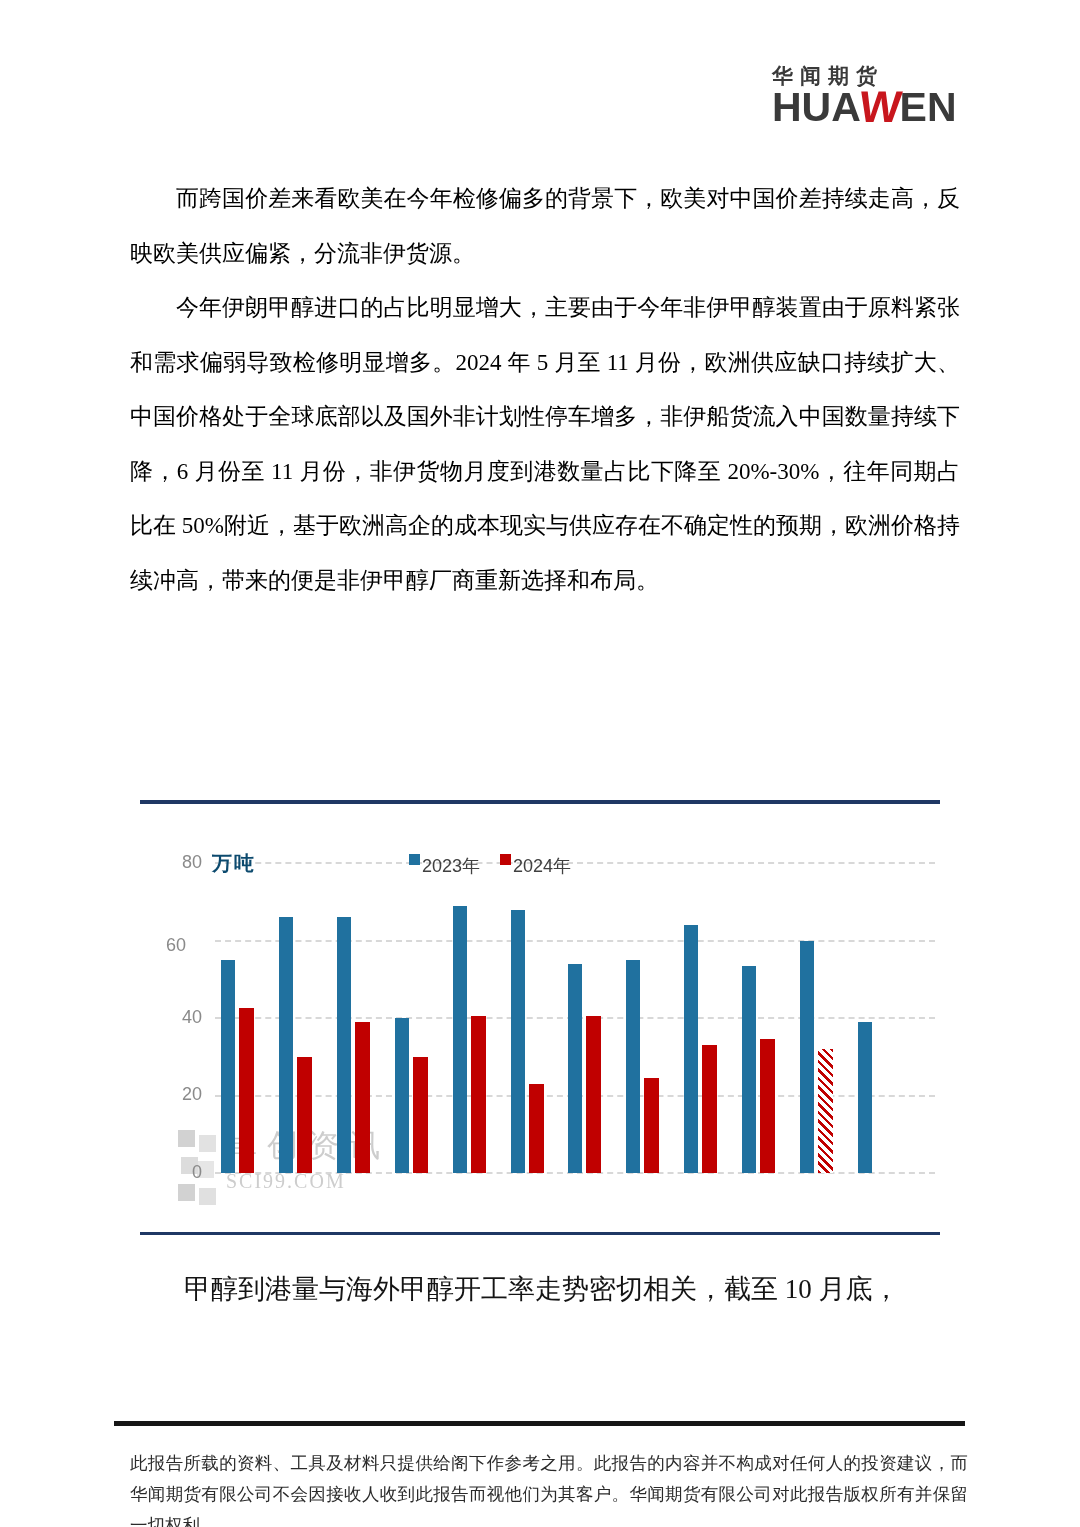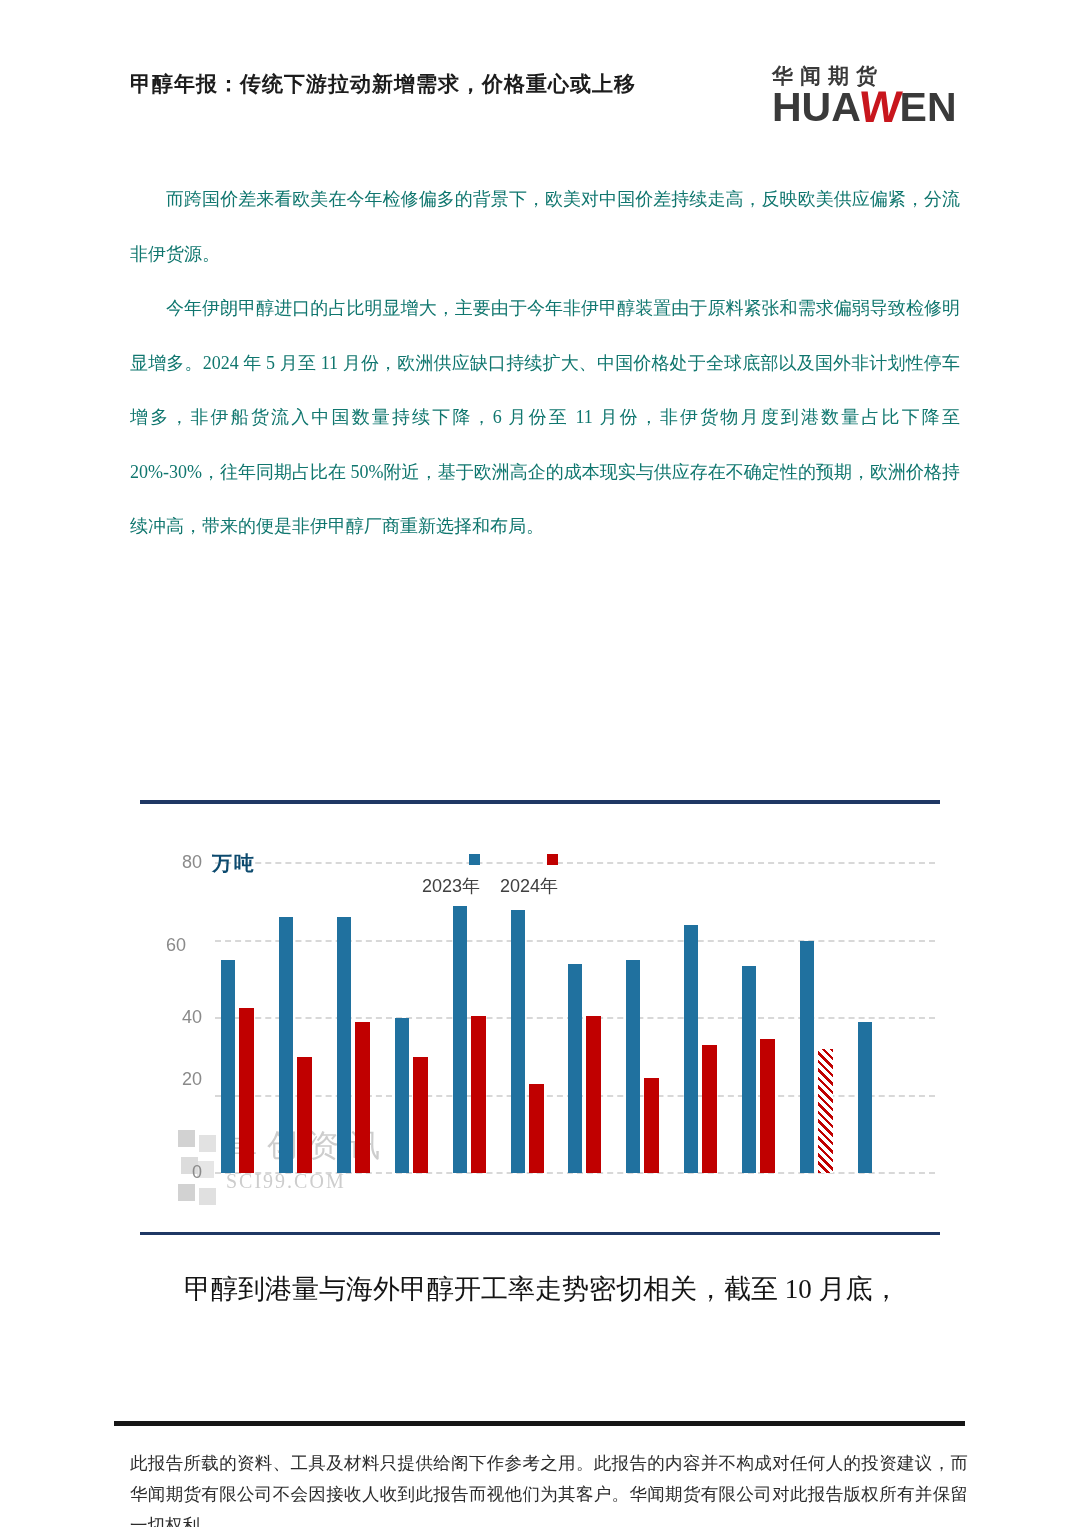--- a/index.html
+++ b/index.html
@@ -10,22 +10,22 @@
   .report-title{position:absolute;left:130px;top:70px;font-family:"Liberation Sans","DejaVu Sans",sans-serif;
         font-weight:bold;font-size:21px;letter-spacing:1px;color:#1c1c1c;}
   .logo{position:absolute;left:772px;top:56px;width:210px;line-height:1;margin-top:9px;}
   .logo-cn{font-family:"Liberation Sans","DejaVu Sans",sans-serif;font-weight:bold;font-size:21px;
         letter-spacing:7px;color:#3a3a3a;}
   .logo-en{font-family:"Liberation Sans","DejaVu Sans",sans-serif;font-weight:800;font-size:41px;
         color:#3a3a3a;letter-spacing:0;margin-top:1px;}
   .logo-w{color:#C8161D;display:inline-block;transform:skewX(-6deg) scale(1.08);font-weight:800;}
 
   
-  .body-text{position:absolute;left:130px;top:172px;width:830px;font-size:18px;line-height:54.5px;
-        text-align:justify;color:#0f766e;}
+  .body-text{position:absolute;left:130px;top:172px;width:830px;font-size:23px;line-height:54.5px;
+        text-align:justify;color:#000000;}
   .body-text p{margin:0;text-indent:2em;}
   .para3{position:absolute;left:130px;top:1262px;width:830px;font-size:27px;line-height:54px;
         text-align:justify;color:#141414;}
   .para3 p{margin:0;text-indent:2em;}
 
   
   .figure-title{position:absolute;left:160px;top:753px;font-size:25px;font-weight:bold;color:#C00000;}
   .divider1{position:absolute;left:140px;top:800px;width:800px;height:4px;background:#1F3864;}
   .divider2{position:absolute;left:140px;top:1232px;width:800px;height:3px;background:#1F3864;}
   .source{position:absolute;left:155px;top:1242px;font-size:19px;color:#1e1e1e;}
@@ -43,21 +43,21 @@
   .bar-group{display:flex;align-items:flex-end;gap:4px;height:100%;width:33px;}
   .bar{width:14px;}
   .bar.s1{width:15px;}
   .bar.hatched{background:repeating-linear-gradient(45deg,#C00000 0 2.5px,#ffffff 2.5px 6px) !important;}
   .months-row{position:absolute;left:65px;top:355px;width:720px;box-sizing:border-box;display:flex;
         justify-content:space-between;padding:0 44px 0 6px;z-index:2;}
   .month{width:33px;text-align:center;font-family:"Liberation Sans","DejaVu Sans",sans-serif;
         font-size:18px;color:#555;white-space:nowrap;}
   .legend{position:absolute;left:0;right:0;top:31px;display:flex;justify-content:center;gap:20px;
         transform:translateX(-55px);z-index:3;}
-  .legend-item{display:flex;align-items:flex-end;gap:9px;flex-direction:column;}
+  .legend-item{display:flex;align-items:flex-start;gap:2px;}
   .legend-swatch{width:11px;height:11px;display:inline-block;}
   .legend-label{font-family:"Liberation Sans","DejaVu Sans",sans-serif;font-size:18px;color:#404040;}
 
   
   .watermark{position:absolute;left:28px;top:303px;height:82px;display:flex;gap:10px;z-index:1;}
   .wm-blocks{position:relative;width:38px;height:82px;}
   .wm-blocks::before{content:"";position:absolute;left:0;top:4px;width:17px;height:17px;background:#d2d2d2;
         box-shadow:21px 5px 0 #e2e2e2, 3px 27px 0 #dcdcdc, 19px 31px 0 #e6e6e6, 0 54px 0 #d2d2d2, 21px 58px 0 #e0e0e0;}
   .wm-text{display:flex;flex-direction:column;justify-content:flex-start;color:#cdcdcd;}
   .wm-cn{font-size:31px;letter-spacing:10px;line-height:40px;}
@@ -66,21 +66,20 @@
   
   .footer-rule{position:absolute;left:114px;top:1421px;width:851px;height:5px;background:#151515;}
   .footer-text{position:absolute;left:130px;top:1448px;width:838px;font-family:"Liberation Sans","DejaVu Sans",sans-serif;
         font-size:17.5px;line-height:31px;color:#2b2b2b;text-align:justify;}
 </style>
 </head>
 <body>
 
 <div class="page">
 
-  <div class="report-title">甲醇年报：传统下游拉动新增需求，价格重心或上移</div>
 
   <div class="logo">
     <div class="logo-cn">华闻期货</div>
     <div class="logo-en"><span>HUA</span><span class="logo-w">W</span><span>EN</span></div>
   </div>
 
   <div class="body-text">
     <p>而跨国价差来看欧美在今年检修偏多的背景下，欧美对中国价差持续走高，反映欧美供应偏紧，分流非伊货源。</p>
     <p>今年伊朗甲醇进口的占比明显增大，主要由于今年非伊甲醇装置由于原料紧张和需求偏弱导致检修明显增多。2024 年 5 月至 11 月份，欧洲供应缺口持续扩大、中国价格处于全球底部以及国外非计划性停车增多，非伊船货流入中国数量持续下降，6 月份至 11 月份，非伊货物月度到港数量占比下降至 20%-30%，往年同期占比在 50%附近，基于欧洲高企的成本现实与供应存在不确定性的预期，欧洲价格持续冲高，带来的便是非伊甲醇厂商重新选择和布局。</p>
   </div>
@@ -94,21 +93,21 @@
           <span class="legend-swatch" style="background: rgb(32, 113, 159);"></span>
           <span class="legend-label">2023年</span>
         </div>
         <div class="legend-item">
           <span class="legend-swatch" style="background: rgb(192, 0, 0);"></span>
           <span class="legend-label">2024年</span>
         </div>
       </div>
     <div id="yticks">
         <div class="ytick" style="top: 339px;">0</div>
-        <div class="ytick" style="top: 246px;">20</div>
+        <div class="ytick" style="top: 261px;">20</div>
         <div class="ytick" style="top: 184px;">40</div>
         <div class="ytick" style="top: 112px; text-align: center;">60</div>
         <div class="ytick" style="top: 29px;">80</div>
       </div>
     <div class="plot">
       <div id="gridlines">
           <div class="gridline" style="top: 309px;"></div>
           <div class="gridline" style="top: 231.5px;"></div>
           <div class="gridline" style="top: 154px;"></div>
           <div class="gridline" style="top: 76.5px;"></div>

